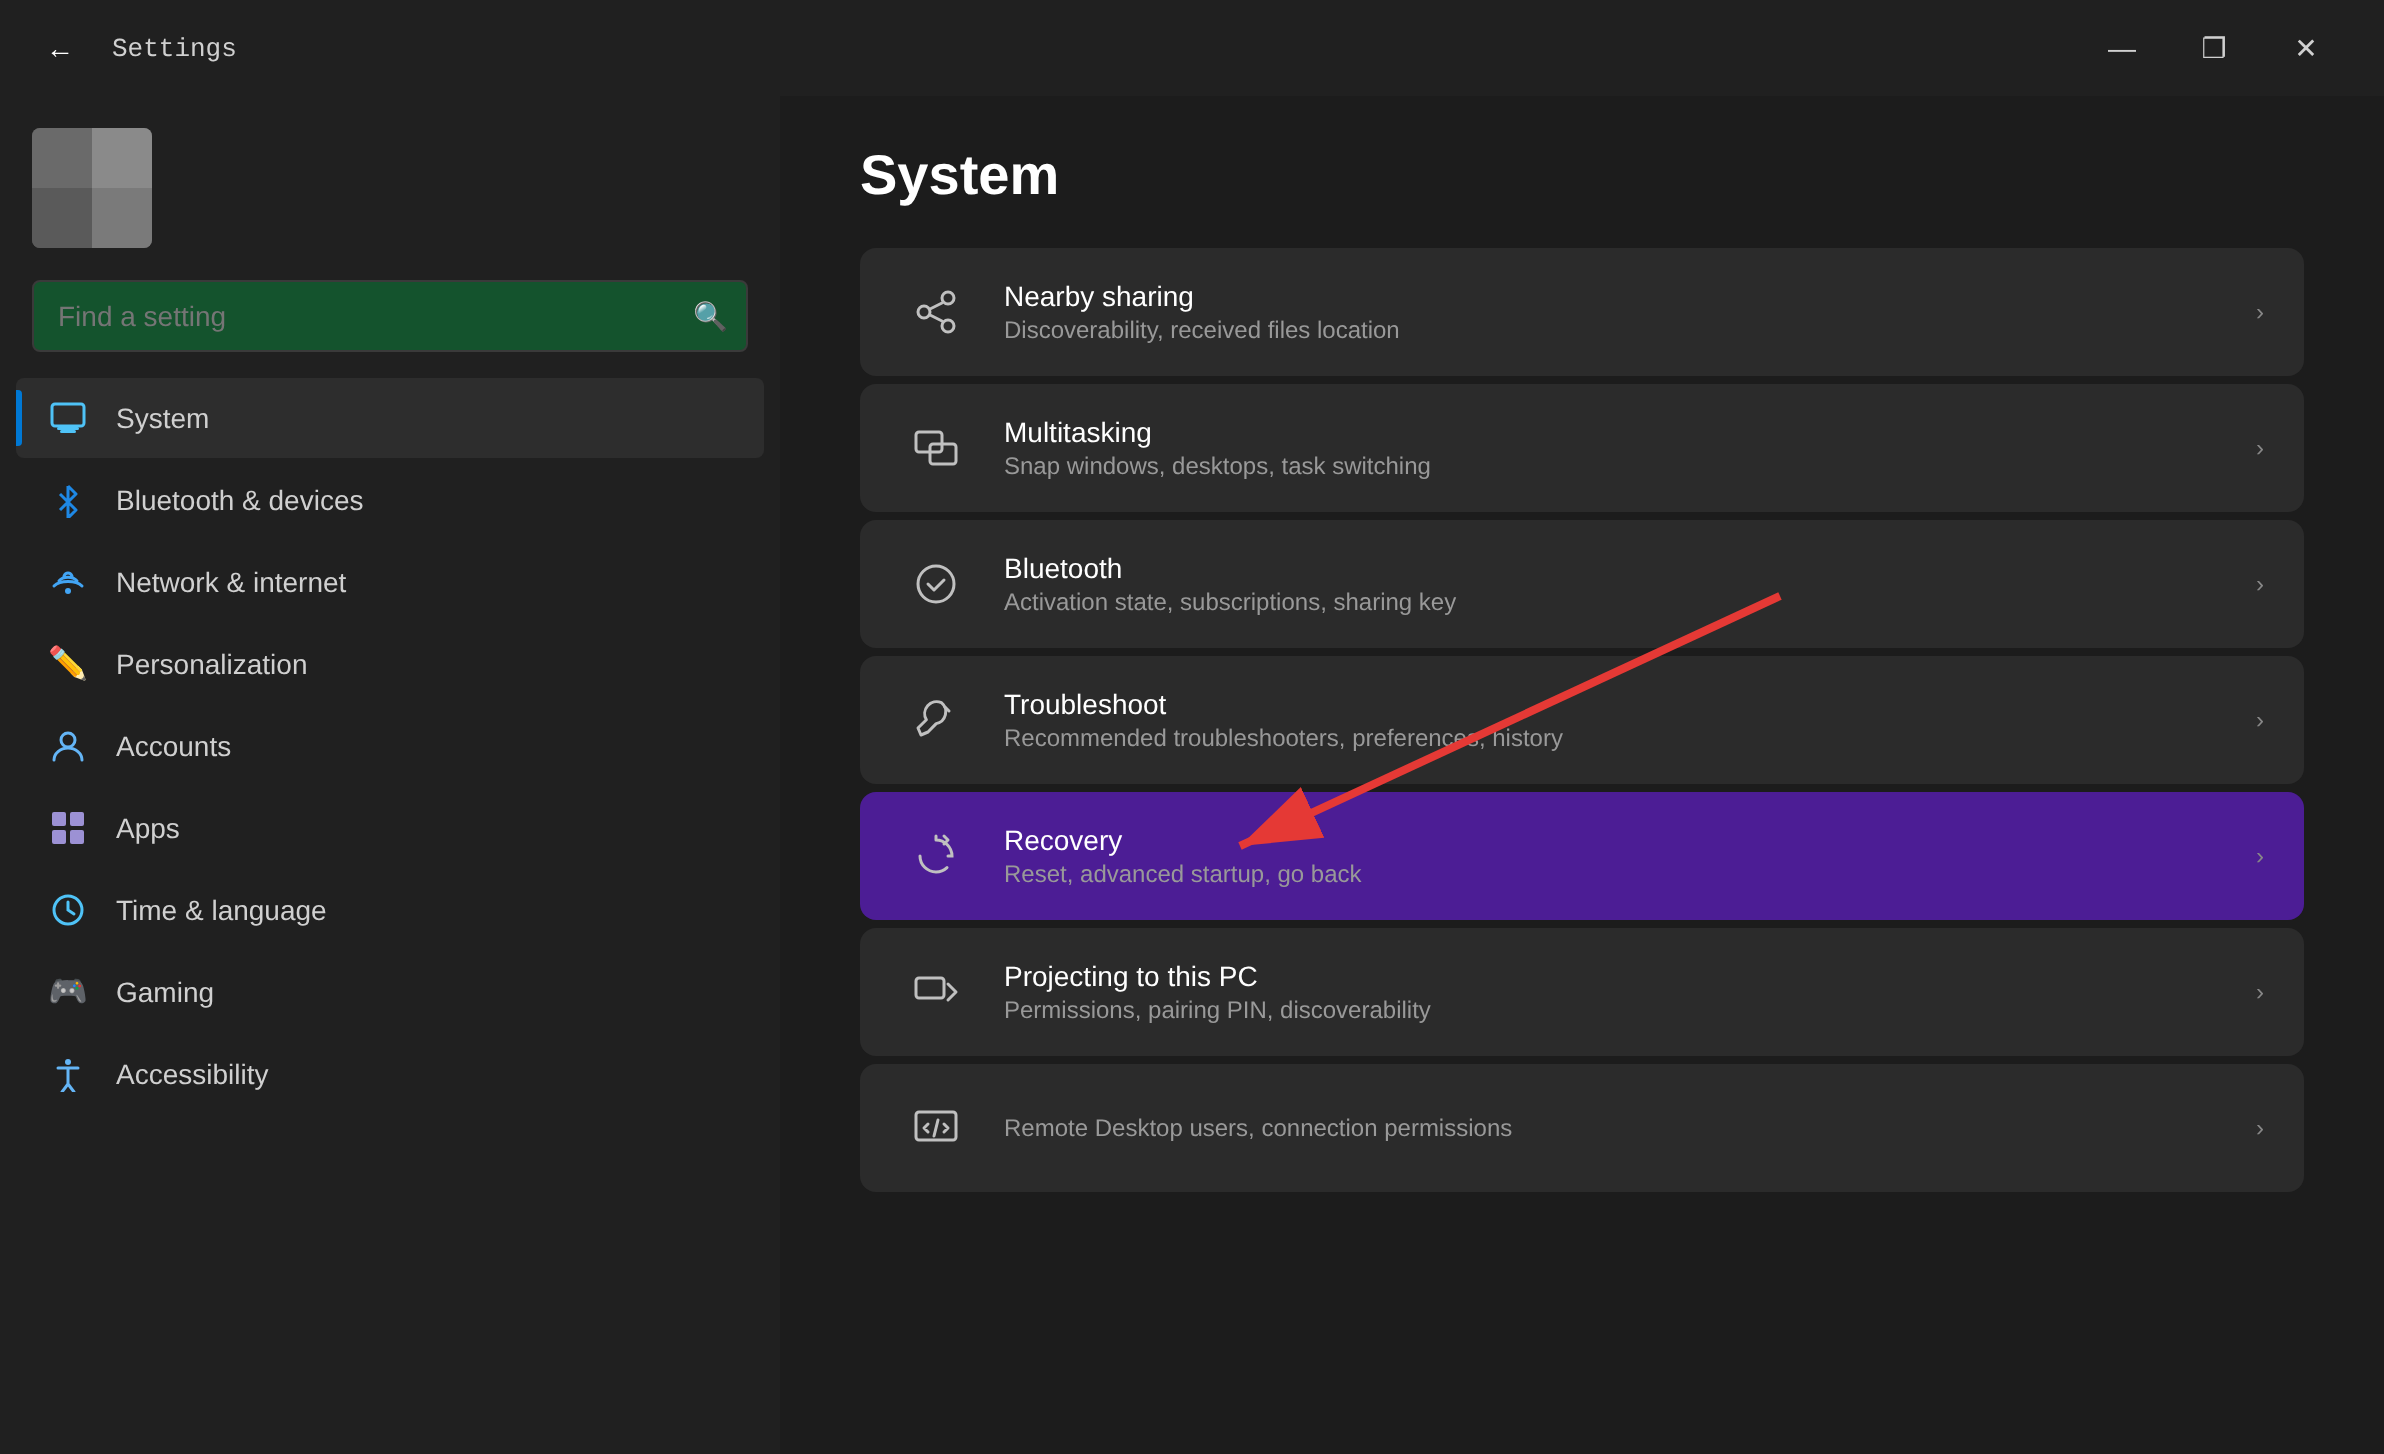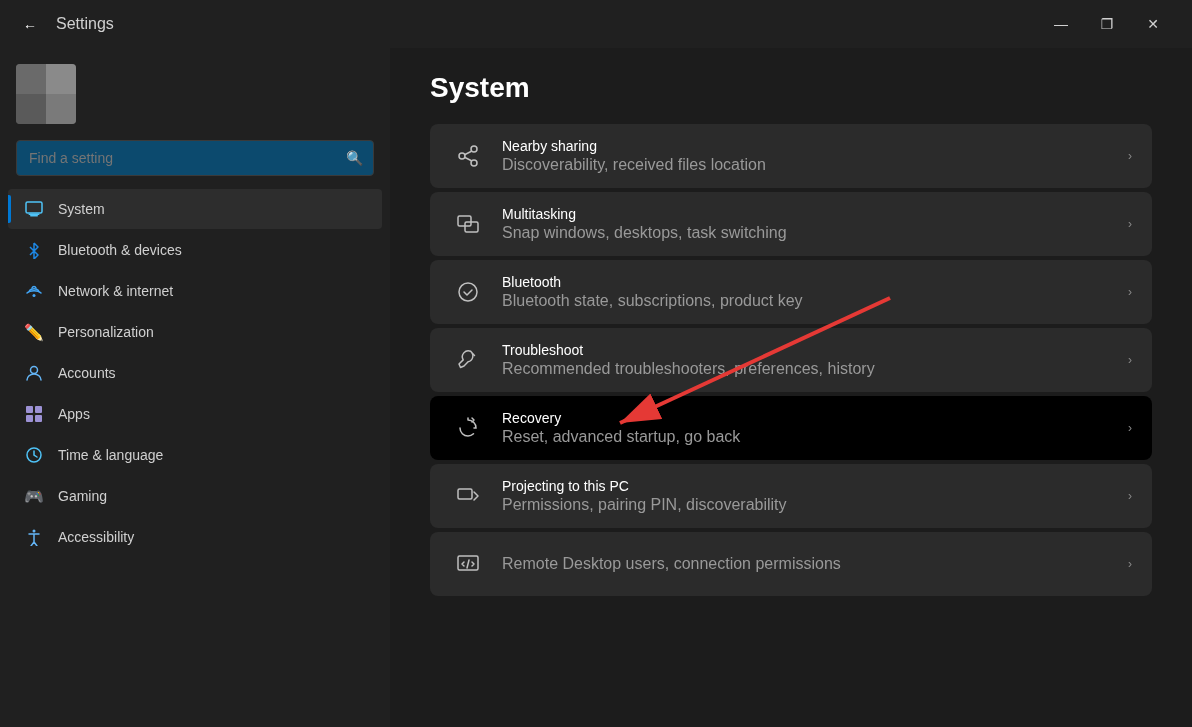--- a/index.html
+++ b/index.html
@@ -34,22 +34,23 @@
       height: 28px;
       border-radius: 50%;
       background: transparent;
       border: none;
       color: #fff;
       font-size: 14px;
       cursor: pointer;
       display: flex; align-items: center; justify-content: center;
     }
     .title-bar-title {
-      font-size: 16px;
+      font-size: 13px;
       color: #d0d0d0;
+      font-family: Liberation Mono, monospace;
     }
     .title-bar-controls {
       display: flex;
       gap: 0;
     }
     .title-btn {
       width: 46px;
       height: 32px;
       background: transparent;
       border: none;
@@ -102,21 +103,21 @@
     .avatar-q3 { background: #5a5a5a; }
     .avatar-q4 { background: #7a7a7a; }
 
     .search-box {
       margin: 4px 16px 12px 16px;
       position: relative;
     }
     .search-input {
       width: 100%;
       height: 36px;
-      background: #0c4a6e;
+      background: #14532d;
       border: 1px solid #3a3a3a;
       border-radius: 4px;
       color: #d0d0d0;
       font-size: 14px;
       padding: 0 36px 0 12px;
       outline: none;
     }
     .search-icon-wrap {
       position: absolute;
       right: 10px;
@@ -196,21 +197,21 @@
     .setting-item {
       background: #2b2b2b;
       border-radius: 8px;
       padding: 14px 20px;
       display: flex;
       align-items: center;
       gap: 16px;
       cursor: pointer;
       transition: background 0.15s;
     }
-    .setting-item.highlighted { background: #000000; }
+    .setting-item.highlighted { background: #4c1d95; }
 
     .setting-icon {
       width: 36px;
       height: 36px;
       display: flex;
       align-items: center;
       justify-content: center;
       font-size: 20px;
       color: #c0c0c0;
       flex-shrink: 0;
@@ -219,21 +220,21 @@
     .setting-text {
       flex: 1;
     }
     .setting-title {
       font-size: 14px;
       font-weight: 500;
       color: #fff;
       margin-bottom: 2px;
     }
     .setting-desc {
-      font-size: 16px;
+      font-size: 12px;
       color: #999;
     }
 
     .setting-chevron {
       color: #888;
       font-size: 12px;
     }
 
     .content-wrapper {
       position: relative;
@@ -406,21 +407,21 @@
 
       <div class="setting-item">
         <span class="setting-icon">
           <svg width="24" height="24" viewBox="0 0 24 24" fill="none">
             <circle cx="12" cy="12" r="9" stroke="#c0c0c0" stroke-width="1.5" fill="none"></circle>
             <path d="M8 12l3 3 5-5" stroke="#c0c0c0" stroke-width="1.5" stroke-linecap="round" stroke-linejoin="round"></path>
           </svg>
         </span>
         <div class="setting-text">
           <div class="setting-title">Bluetooth</div>
-          <div class="setting-desc">Bluetooth state, subscriptions, product key</div>
+          <div class="setting-desc">Activation state, subscriptions, sharing key</div>
         </div>
         <span class="setting-chevron">›</span>
       </div>
 
       <div class="setting-item">
         <span class="setting-icon">
           <svg width="24" height="24" viewBox="0 0 24 24" fill="none">
             <path d="M14.7 3.3a6 6 0 0 0-7.5 8.6L3 16l1.5 3.5L8 18l4.1-4.2A6 6 0 0 0 14.7 3.3z" stroke="#c0c0c0" stroke-width="1.5" fill="none" stroke-linejoin="round"></path>
             <path d="M16.5 5.5l2 2" stroke="#c0c0c0" stroke-width="1.5" stroke-linecap="round"></path>
           </svg>

